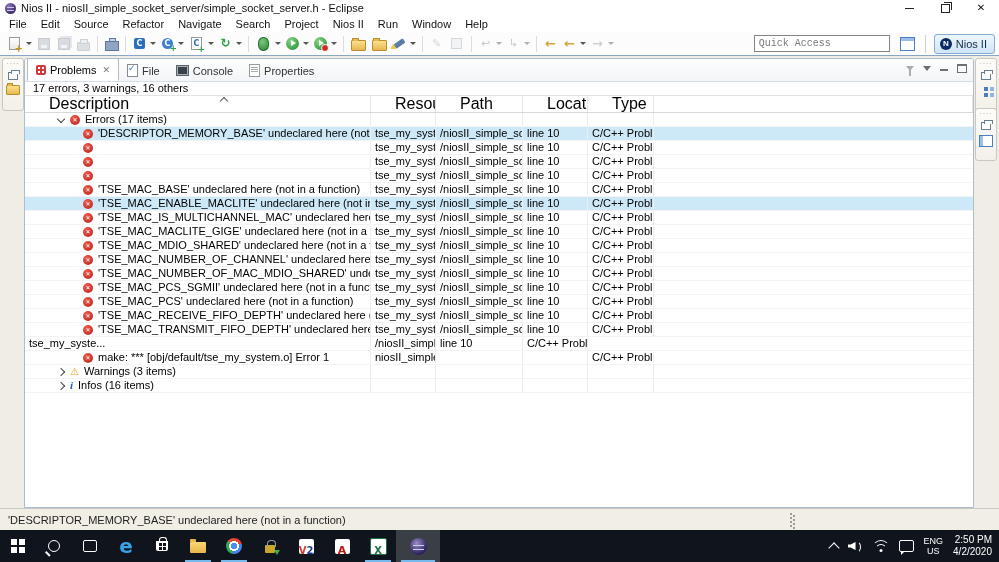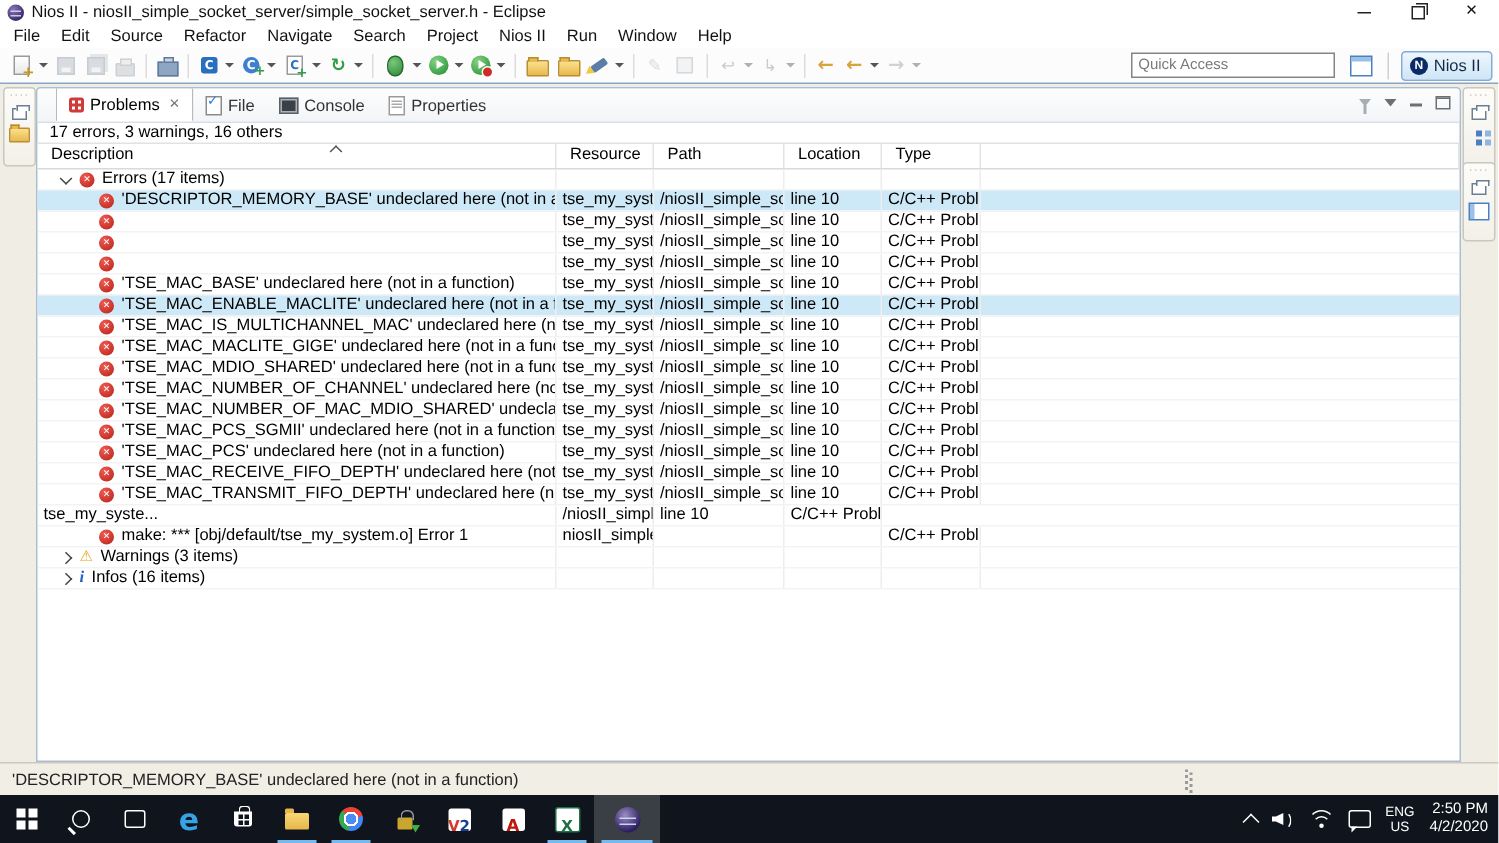--- a/index.html
+++ b/index.html
@@ -61,21 +61,21 @@
   .i-search-flashlight{width:11px;height:5px;margin:5px 2px;background:#5b7ea6;border-radius:1px;transform:rotate(-35deg)}
   .i-search-flashlight::before{content:"";position:absolute;left:-5px;top:-1px;border-right:5px solid #f0c93c;border-top:3.5px solid transparent;border-bottom:3.5px solid transparent}
   .i-pencil.glyph::after{content:"✎";color:#a7adb3;font-size:11px}
   .i-mark-occurrences{width:9px;height:9px;margin:3px;background:#e8eaec;border:1px solid #a7adb3}
   .i-last-edit.glyph::after{content:"↩";color:#8a9096;font-size:11px}
   .i-pin-editor.glyph::after{content:"↳";color:#8a9096;font-size:11px}
   .i-back.glyph::after,.i-back-history.glyph::after{content:"←";color:#d7a33b;font-weight:bold;font-size:13px}
   .i-forward.glyph::after{content:"→";color:#9aa0a6;font-weight:bold;font-size:13px}
 
   #qa-wrap{margin-left:auto;display:flex;align-items:center}
-  #quick-access{width:126px;height:15px;border:1px solid #848484;font-size:10px;padding:0 4px;color:#333;outline:none;font-family:Liberation Sans, sans-serif}
+  #quick-access{width:126px;height:15px;border:1px solid #848484;font-size:10px;padding:0 4px;color:#333;outline:none;font-family:Liberation Mono, monospace}
   #quick-access::placeholder{color:#7a7a7a}
   .persp-grid{width:13px;height:12px;border:1px solid #4a7fc1;background:#fff;position:relative;margin:0 8px 0 10px}
   .persp-grid::before{content:"";position:absolute;left:0;top:0;right:0;height:3px;background:#9cc0e8}
   .persp-sep{width:1px;height:18px;background:#d0d0d0;margin:0 2px}
   .nios-btn{display:flex;align-items:center;height:18px;margin:0 4px 0 6px;padding:0 7px 0 5px;
     background:linear-gradient(#eef6fd,#cfe5f7);border:1px solid #84abd3;border-radius:3px;font-size:11px;color:#102a43}
   .nios-logo{width:12px;height:12px;border-radius:50%;background:#0b2b66;margin-right:4px;position:relative}
   .nios-logo::after{content:"N";position:absolute;left:0;top:0;width:12px;line-height:12px;text-align:center;color:#fff;font-size:8px;font-weight:bold}
 
   
@@ -87,21 +87,21 @@
   .restore-ic::before{content:"";position:absolute;top:-3px;left:2px;width:7px;height:3px;border:1px solid #6b7f93;border-bottom:none;background:#fff}
   .folder-ic{width:12px;height:8px;background:linear-gradient(#fbe08d,#e9b94e);border:1px solid #b98e2e;border-radius:1px;position:relative}
   .folder-ic::before{content:"";position:absolute;top:-3px;left:0;width:4px;height:2px;background:#e9b94e;border:1px solid #b98e2e;border-bottom:none}
   .outline-ic{width:4px;height:4px;background:#4a7fc1;position:relative;margin:2px 0 4px 0}
   .outline-ic::after{content:"";position:absolute;left:6px;top:0;width:4px;height:4px;background:#8fb6e2;box-shadow:0 6px 0 #8fb6e2,-6px 6px 0 #4a7fc1}
   .editor-ic{width:12px;height:10px;border:1px solid #4a7fc1;background:#fff;position:relative}
   .editor-ic::before{content:"";position:absolute;left:0;top:0;bottom:0;width:3px;background:#9cc0e8}
 
   
   #view{position:absolute;top:2px;left:24px;width:948px;height:448px;background:#fff;border:1px solid #a9bed2;border-radius:3px 3px 0 0;overflow:hidden}
-  #tabbar{height:22px;background:linear-gradient(#fdfdfd,#f2f5f8);border-bottom:1px solid #d8dee5;display:flex;align-items:center;position:relative;padding-left:12px}
+  #tabbar{height:22px;background:linear-gradient(#fdfdfd,#f2f5f8);border-bottom:1px solid #d8dee5;display:flex;align-items:center;position:relative;padding-left:2px}
   .tab{height:21px;display:flex;align-items:center;gap:4px;padding:0 8px;font-size:11px;color:#333;white-space:nowrap}
   .tab.active{background:#fff;border:1px solid #b9b9b9;border-bottom-color:#fff;border-radius:2px 2px 0 0;color:#000}
   .tab-close{font-size:9px;color:#777;font-family:"DejaVu Sans",sans-serif;margin-left:2px}
   .ti{display:inline-block;position:relative;font-family:"DejaVu Sans",sans-serif}
   .ti-problems{width:10px;height:10px;background:#cf3a3a;border-radius:2px}
   .ti-problems::after{content:"";position:absolute;left:2px;top:2px;width:2px;height:2px;background:#fff;box-shadow:4px 0 #fff,0 4px #fff,4px 4px #fff}
   .ti-tasks{width:9px;height:11px;background:#fff;border:1px solid #8a8a8a}
   .ti-tasks::after{content:"✓";position:absolute;left:0;top:-2px;color:#2b7de0;font-size:9px;font-weight:bold}
   .ti-console{width:11px;height:9px;background:#aab1b8;border:1px solid #5a6066}
   .ti-console::after{content:"";position:absolute;inset:1px;background:#394048}
@@ -112,28 +112,28 @@
   .funnel::after{content:"";position:absolute;left:-1px;top:-1px;width:2px;height:6px;background:#a8adb2}
   .vmenu{width:0;height:0;border-left:4px solid transparent;border-right:4px solid transparent;border-top:5px solid #6b7075}
   .vmin{width:8px;height:2px;background:#6b7075;align-self:flex-end;margin-bottom:2px}
   .vmax{width:8px;height:7px;border:1px solid #6b7075;position:relative}
   .vmax::before{content:"";position:absolute;left:0;right:0;top:0;height:1px;background:#6b7075}
 
   #summary{height:13px;font-size:11px;line-height:13px;padding-left:8px;color:#000}
 
   .grid6{display:grid;grid-template-columns:346px 65px 87px 65px 66px 1fr}
   #theader{height:16px;border-top:1px solid #e2e2e2;border-bottom:1px solid #d9d9d9;position:relative;background:#fff}
-  .th{font-size:11px;line-height:15px;padding-left:9px;border-right:1px solid #e3e3e3;color:#000;overflow:hidden;white-space:nowrap}
+  .th{font-size:16px;line-height:15px;padding-left:24px;border-right:1px solid #e3e3e3;color:#000;overflow:hidden;white-space:nowrap}
   #sort-caret{position:absolute;left:196px;top:2px;width:5px;height:5px;border-left:1px solid #555;border-top:1px solid #555;transform:rotate(45deg)}
 
   .prow{height:13px;line-height:13px;font-size:11px;border-bottom:1px solid #f3f3f3}
   .prow .cell{border-right:1px solid #ededed;overflow:hidden;white-space:nowrap;padding-left:4px;color:#000}
   .prow .cell.last{border-right:none}
   .prow.selected{background:#cde8f7}
-  .cell.desc{padding-left:0;display:flex;align-items:center}
+  .cell.desc{padding-left:17px;display:flex;align-items:center}
   .chev{width:5px;height:5px;border-right:1px solid #444;border-bottom:1px solid #444;flex:0 0 auto}
   .chev-down{transform:rotate(45deg);margin:-2px 6px 0 16px}
   .chev-right{transform:rotate(-45deg);margin:0 6px 0 16px}
   .err-ic{width:10px;height:10px;border-radius:50%;flex:0 0 auto;position:relative;
     background:radial-gradient(circle at 35% 30%,#ef5c52,#b51f17)}
   .err-ic::after{content:"✕";position:absolute;left:0;top:0;width:10px;line-height:10px;text-align:center;color:#fff;font-size:6px;font-family:"DejaVu Sans",sans-serif}
   .item .err-ic{margin:0 5px 0 41px}
   .group-ic{margin-right:5px}
   .warn-ic{color:#e8a71c;font-size:10px;font-family:"DejaVu Sans",sans-serif;line-height:13px;flex:0 0 auto}
   .info-ic{color:#2160c4;font-weight:bold;font-style:italic;font-size:11px;font-family:"Liberation Serif",serif;flex:0 0 auto}

